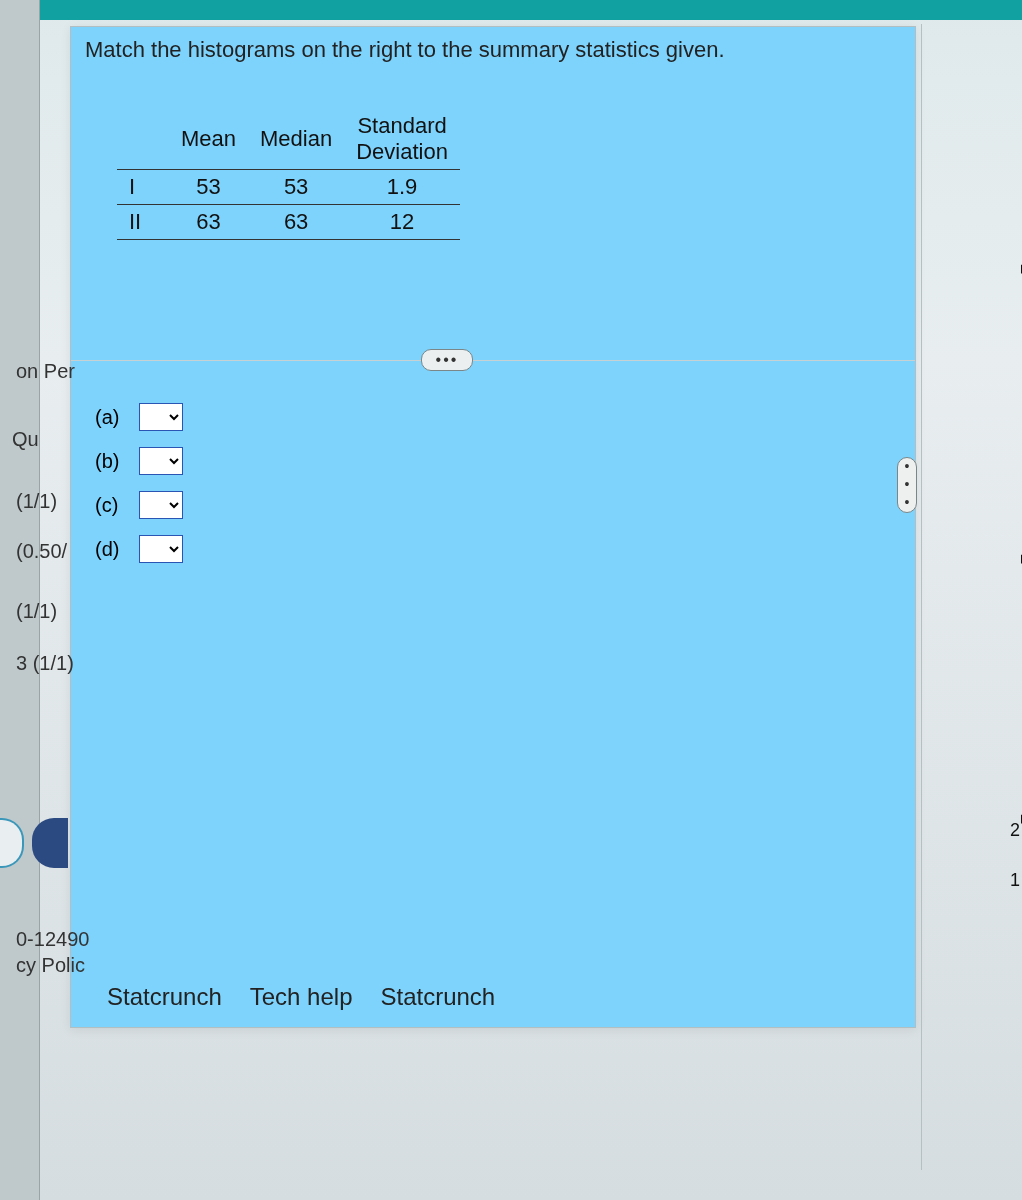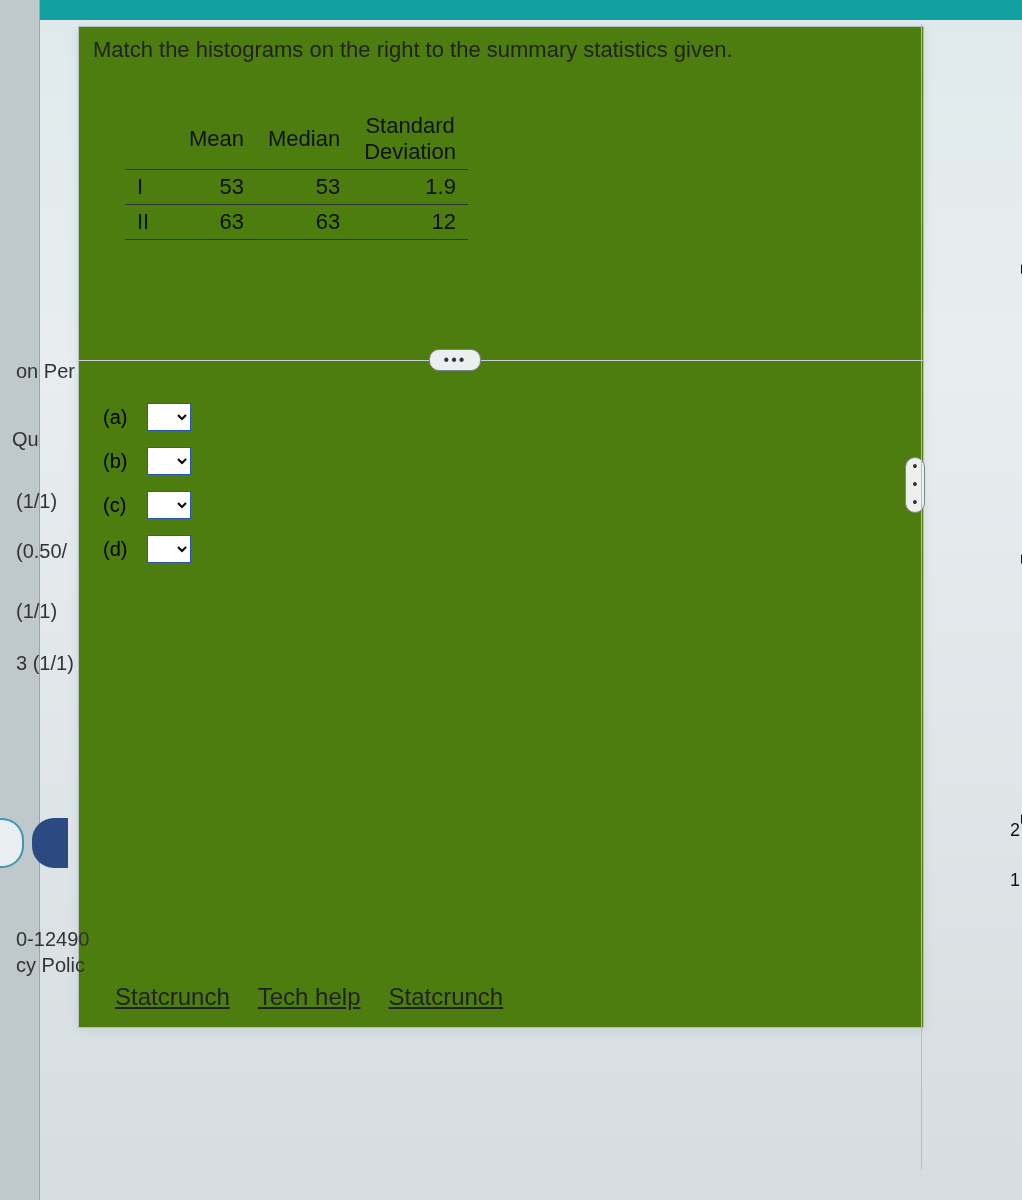--- a/index.html
+++ b/index.html
@@ -24,23 +24,23 @@
     position: absolute;
     top: 0; left: 0;
     width: 40px; height: 1200px;
     background: #bfc9cb;
     border-right: 1px solid #9aa4a6;
   }
 
   
   .panel {
     position: absolute;
-    left: 78px; top: 26px;
+    left: 70px; top: 26px;
     width: 846px; height: 1002px;
-    background: #4d7c0f;
+    background: #7dd3fc;
     border: 1px solid #b2bfc2;
     box-shadow: 0 2px 10px rgba(0,0,0,0.08);
   }
 
   .prompt {
     position: absolute;
     left: 14px; top: 10px;
     font-size: 22px;
     color: #222;
   }
@@ -56,21 +56,20 @@
   .stats-table th, .stats-table td {
     font-weight: normal;
     padding: 4px 12px;
     text-align: center;
   }
   .stats-table thead th {
     border-bottom: 1.5px solid #333;
   }
   .stats-table tbody td {
     border-bottom: 1.5px solid #333;
-    text-align: right;
   }
   .stats-table td.rowlabel, .stats-table th.rowlabel {
     text-align: left;
     width: 52px;
   }
 
   
   .expander {
     position: absolute;
     left: 350px; top: 322px;
@@ -144,21 +143,21 @@
 
   
   .toolbar {
     position: absolute;
     left: 36px; bottom: 16px;
     display: flex;
     gap: 28px;
     font-size: 24px;
     color: #222;
   }
-  .toolbar span { cursor: pointer; text-decoration: underline; }
+  .toolbar span { cursor: pointer; }
 
   
   .leftcut {
     position: absolute;
     left: 16px;
     color: #333;
     font-size: 20px;
     white-space: nowrap;
   }
 

